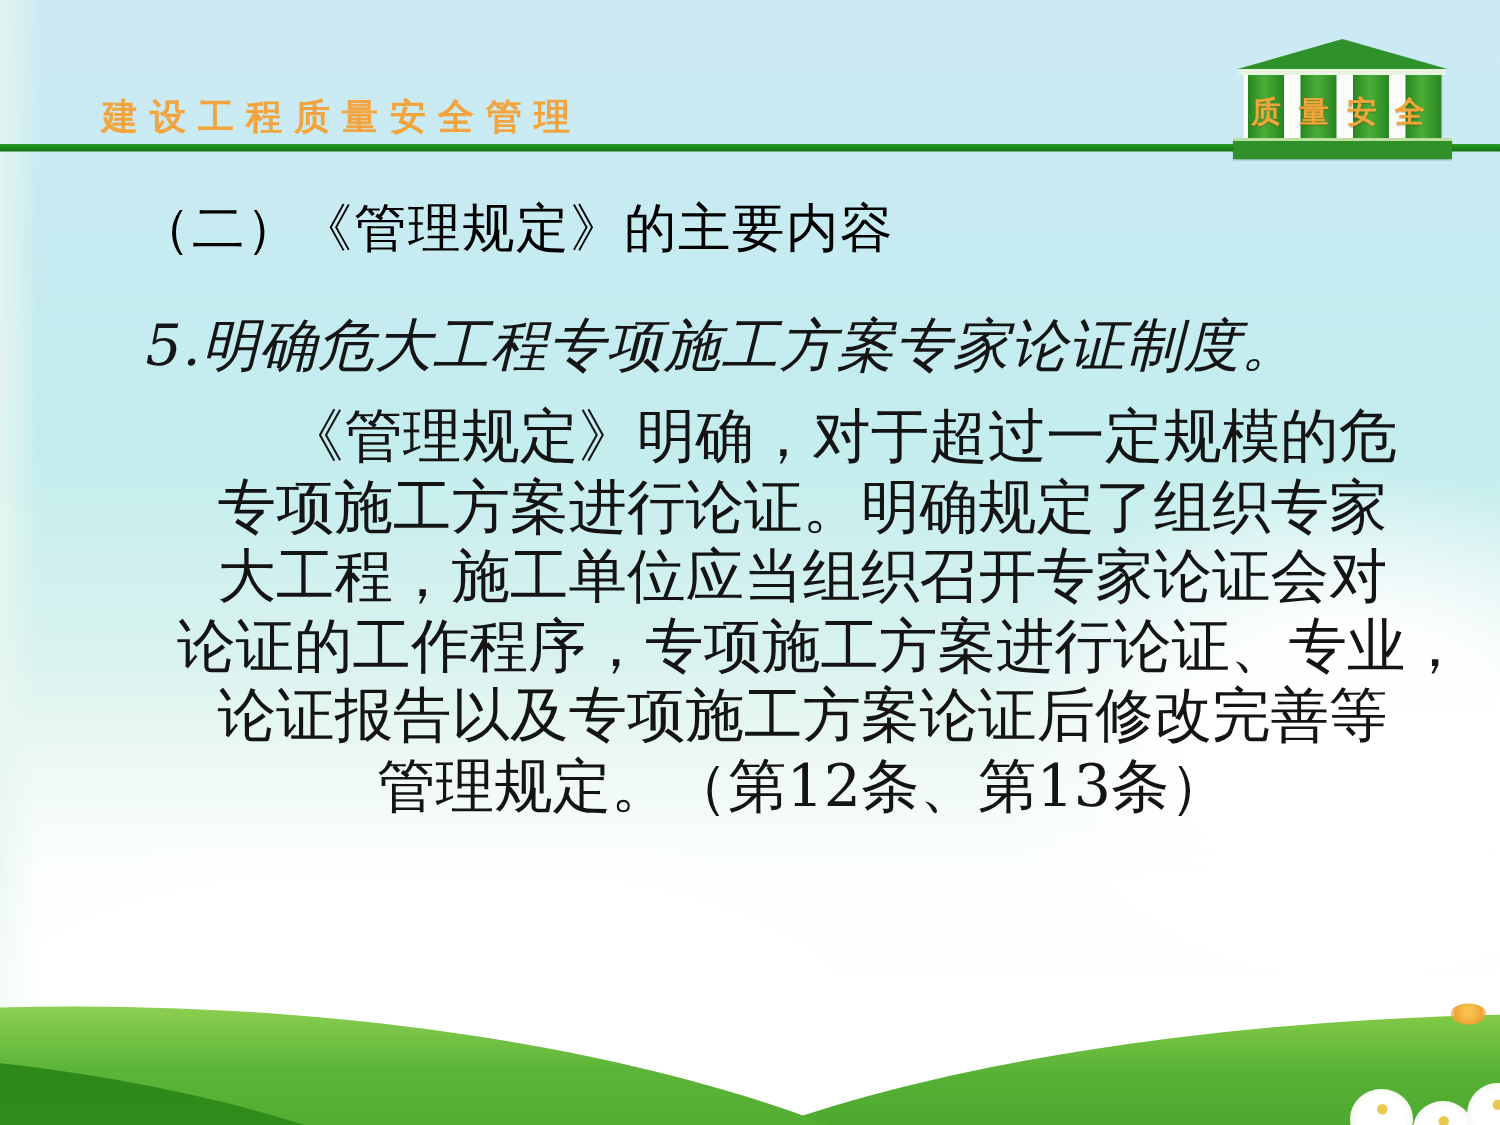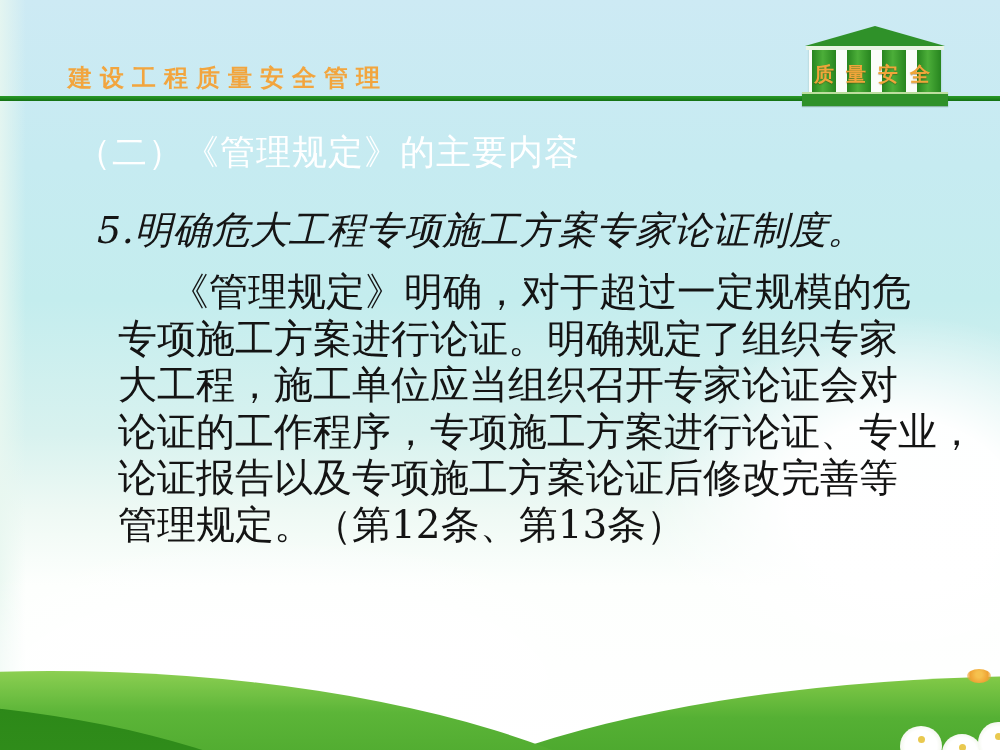--- a/index.html
+++ b/index.html
@@ -58,21 +58,21 @@
     position:absolute;left:68px;top:62px;
     font-family:"DejaVu Sans","Liberation Sans",sans-serif;
     font-size:24px;font-weight:bold;letter-spacing:8px;color:#f2a53e;
     white-space:nowrap;
   }
   .header-rule{
     position:absolute;left:0;top:96px;width:1000px;height:5px;
     background:linear-gradient(180deg,#2a9a28,#1d861d 55%,#136f13);
   }
   
-  .logo{position:absolute;left:792px;top:20px;width:170px;height:90px;}
+  .logo{position:absolute;left:812px;top:20px;width:170px;height:90px;}
   .logo-panel{
     position:absolute;left:17px;top:25px;width:132px;height:49px;
     background:#fbfdfa;box-shadow:0 1px 2px rgba(60,90,60,.25);
   }
   .logo-roof{
     position:absolute;left:13px;top:6px;width:0;height:0;
     border-left:70px solid transparent;border-right:70px solid transparent;
     border-bottom:20px solid #2f9129;
   }
   .logo-entablature{
@@ -89,30 +89,30 @@
     background:#2f9129;border-top:2px solid #bede9f;box-shadow:0 1px 1px rgba(0,60,0,.3);
   }
   .logo-label{
     position:absolute;left:22px;top:41px;width:140px;
     font-family:"DejaVu Sans","Liberation Sans",sans-serif;
     font-size:20px;font-weight:bold;color:#f0a53a;letter-spacing:12px;
     white-space:nowrap;text-shadow:0 1px 1px rgba(80,40,0,.35);
   }
   
   .section-title{
-    position:absolute;left:76px;top:129px;
-    font-size:35px;color:#ffffff;letter-spacing:1px;white-space:nowrap;
+    position:absolute;left:92px;top:129px;
+    font-size:35px;color:#000000;letter-spacing:1px;white-space:nowrap;
   }
   .point-heading{
     position:absolute;left:97px;top:205px;
     font-size:38px;color:#151515;letter-spacing:0.5px;white-space:nowrap;font-style:italic;
   }
   .paragraph{
     position:absolute;left:118px;top:269px;width:834px;
-    font-size:39px;line-height:46.5px;color:#141414;
+    font-size:39px;line-height:46.5px;color:#141414;text-align:center;
   }
   .paragraph .line{white-space:nowrap;}
   .paragraph .indent{margin-left:52px;}
 </style>
 </head>
 <body>
 
 <div class="slide">
 
   <div class="sky"></div>

